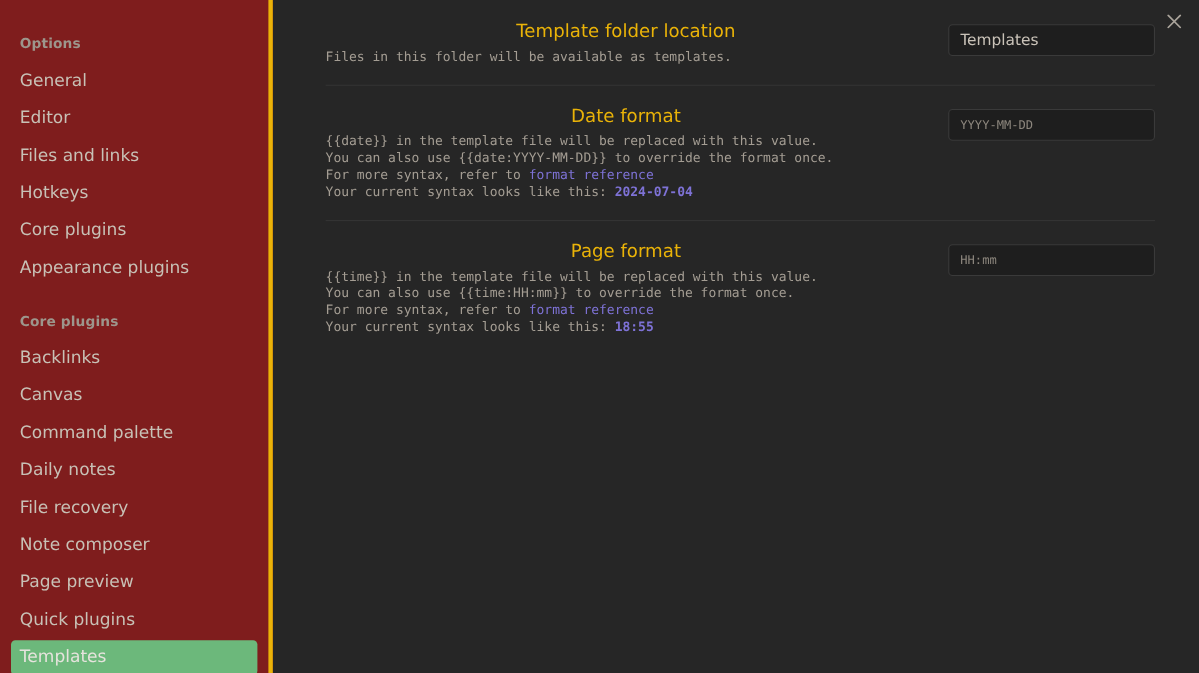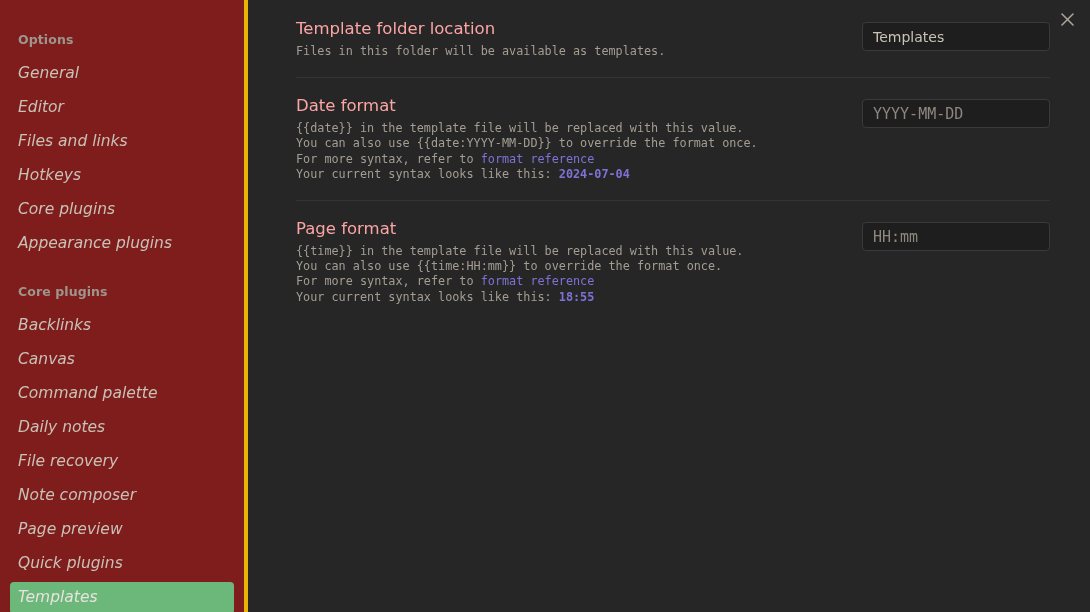--- a/index.html
+++ b/index.html
@@ -51,21 +51,20 @@
   .side-item {
     font-size: 15.5px;
     color: #c8c1b6;
     padding: 5px 18px 6px 18px;
     line-height: 21px;
     margin: 0 10px 2px 10px;
     border-radius: 4px;
     cursor: pointer;
     white-space: nowrap;
     padding-left: 8px;
-    font-style: italic;
   }
 
   .side-item.active {
     background: #6cb87b;
     color: #e6e3dd;
   }
 
   
   .main {
     flex: 1 1 auto;
@@ -91,24 +90,25 @@
     border-bottom: none;
   }
 
   .setting-info {
     flex: 1 1 auto;
     min-width: 0;
   }
 
   .setting-name {
     font-size: 16.5px;
-    color: #fca5a5;
+    color: #eab308;
     line-height: 22px;
     margin-bottom: 4px;
     font-weight: 400;
+    text-align: center;
   }
 
   .setting-desc {
     font-family: "DejaVu Sans Mono", monospace;
     font-size: 11.8px;
     line-height: 15.2px;
     color: #a49d93;
   }
 
   .setting-desc .line { display: block; white-space: nowrap; }
@@ -137,21 +137,21 @@
     border-radius: 4px;
     color: #c9c2b8;
     font-family: "DejaVu Sans", sans-serif;
     font-size: 14px;
     padding: 0 10px;
     outline: none;
   }
 
   .text-input.mono {
     font-family: "DejaVu Sans Mono", monospace;
-    font-size: 15px;
+    font-size: 11px;
     color: #b9b2a8;
   }
 
   .text-input::placeholder {
     color: #8d877e;
   }
 
   
   .close-btn {
     position: absolute;

